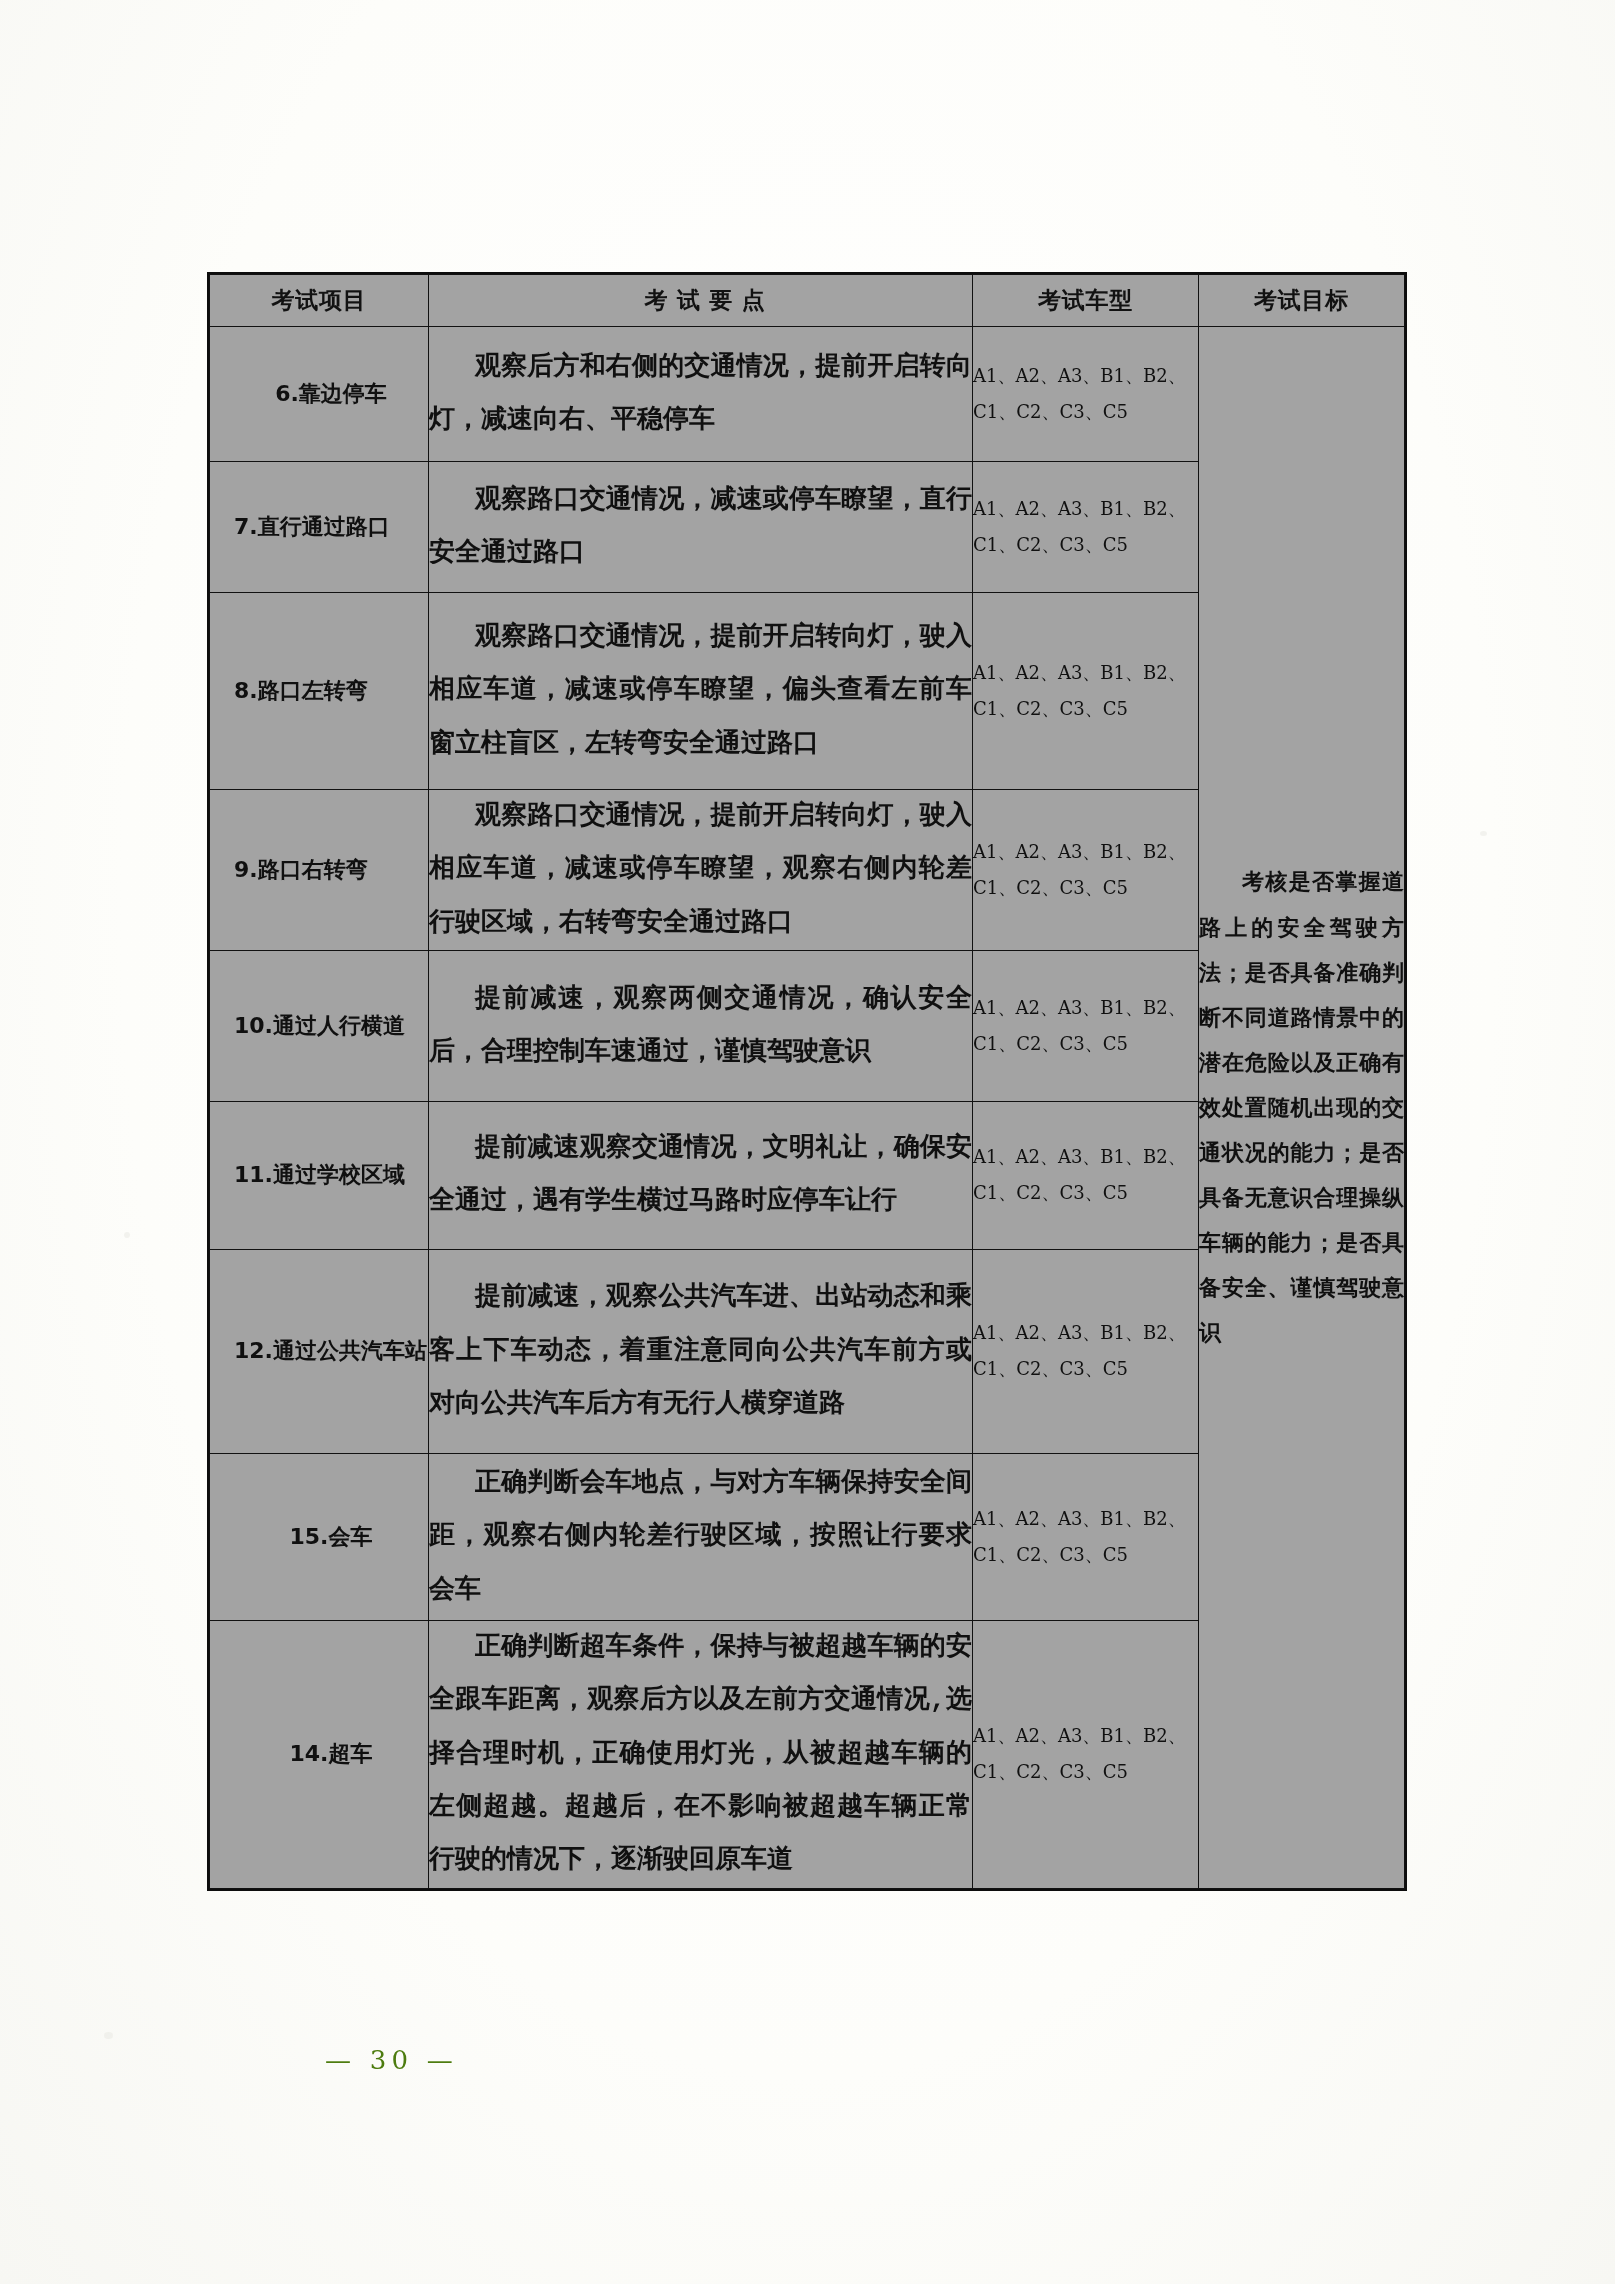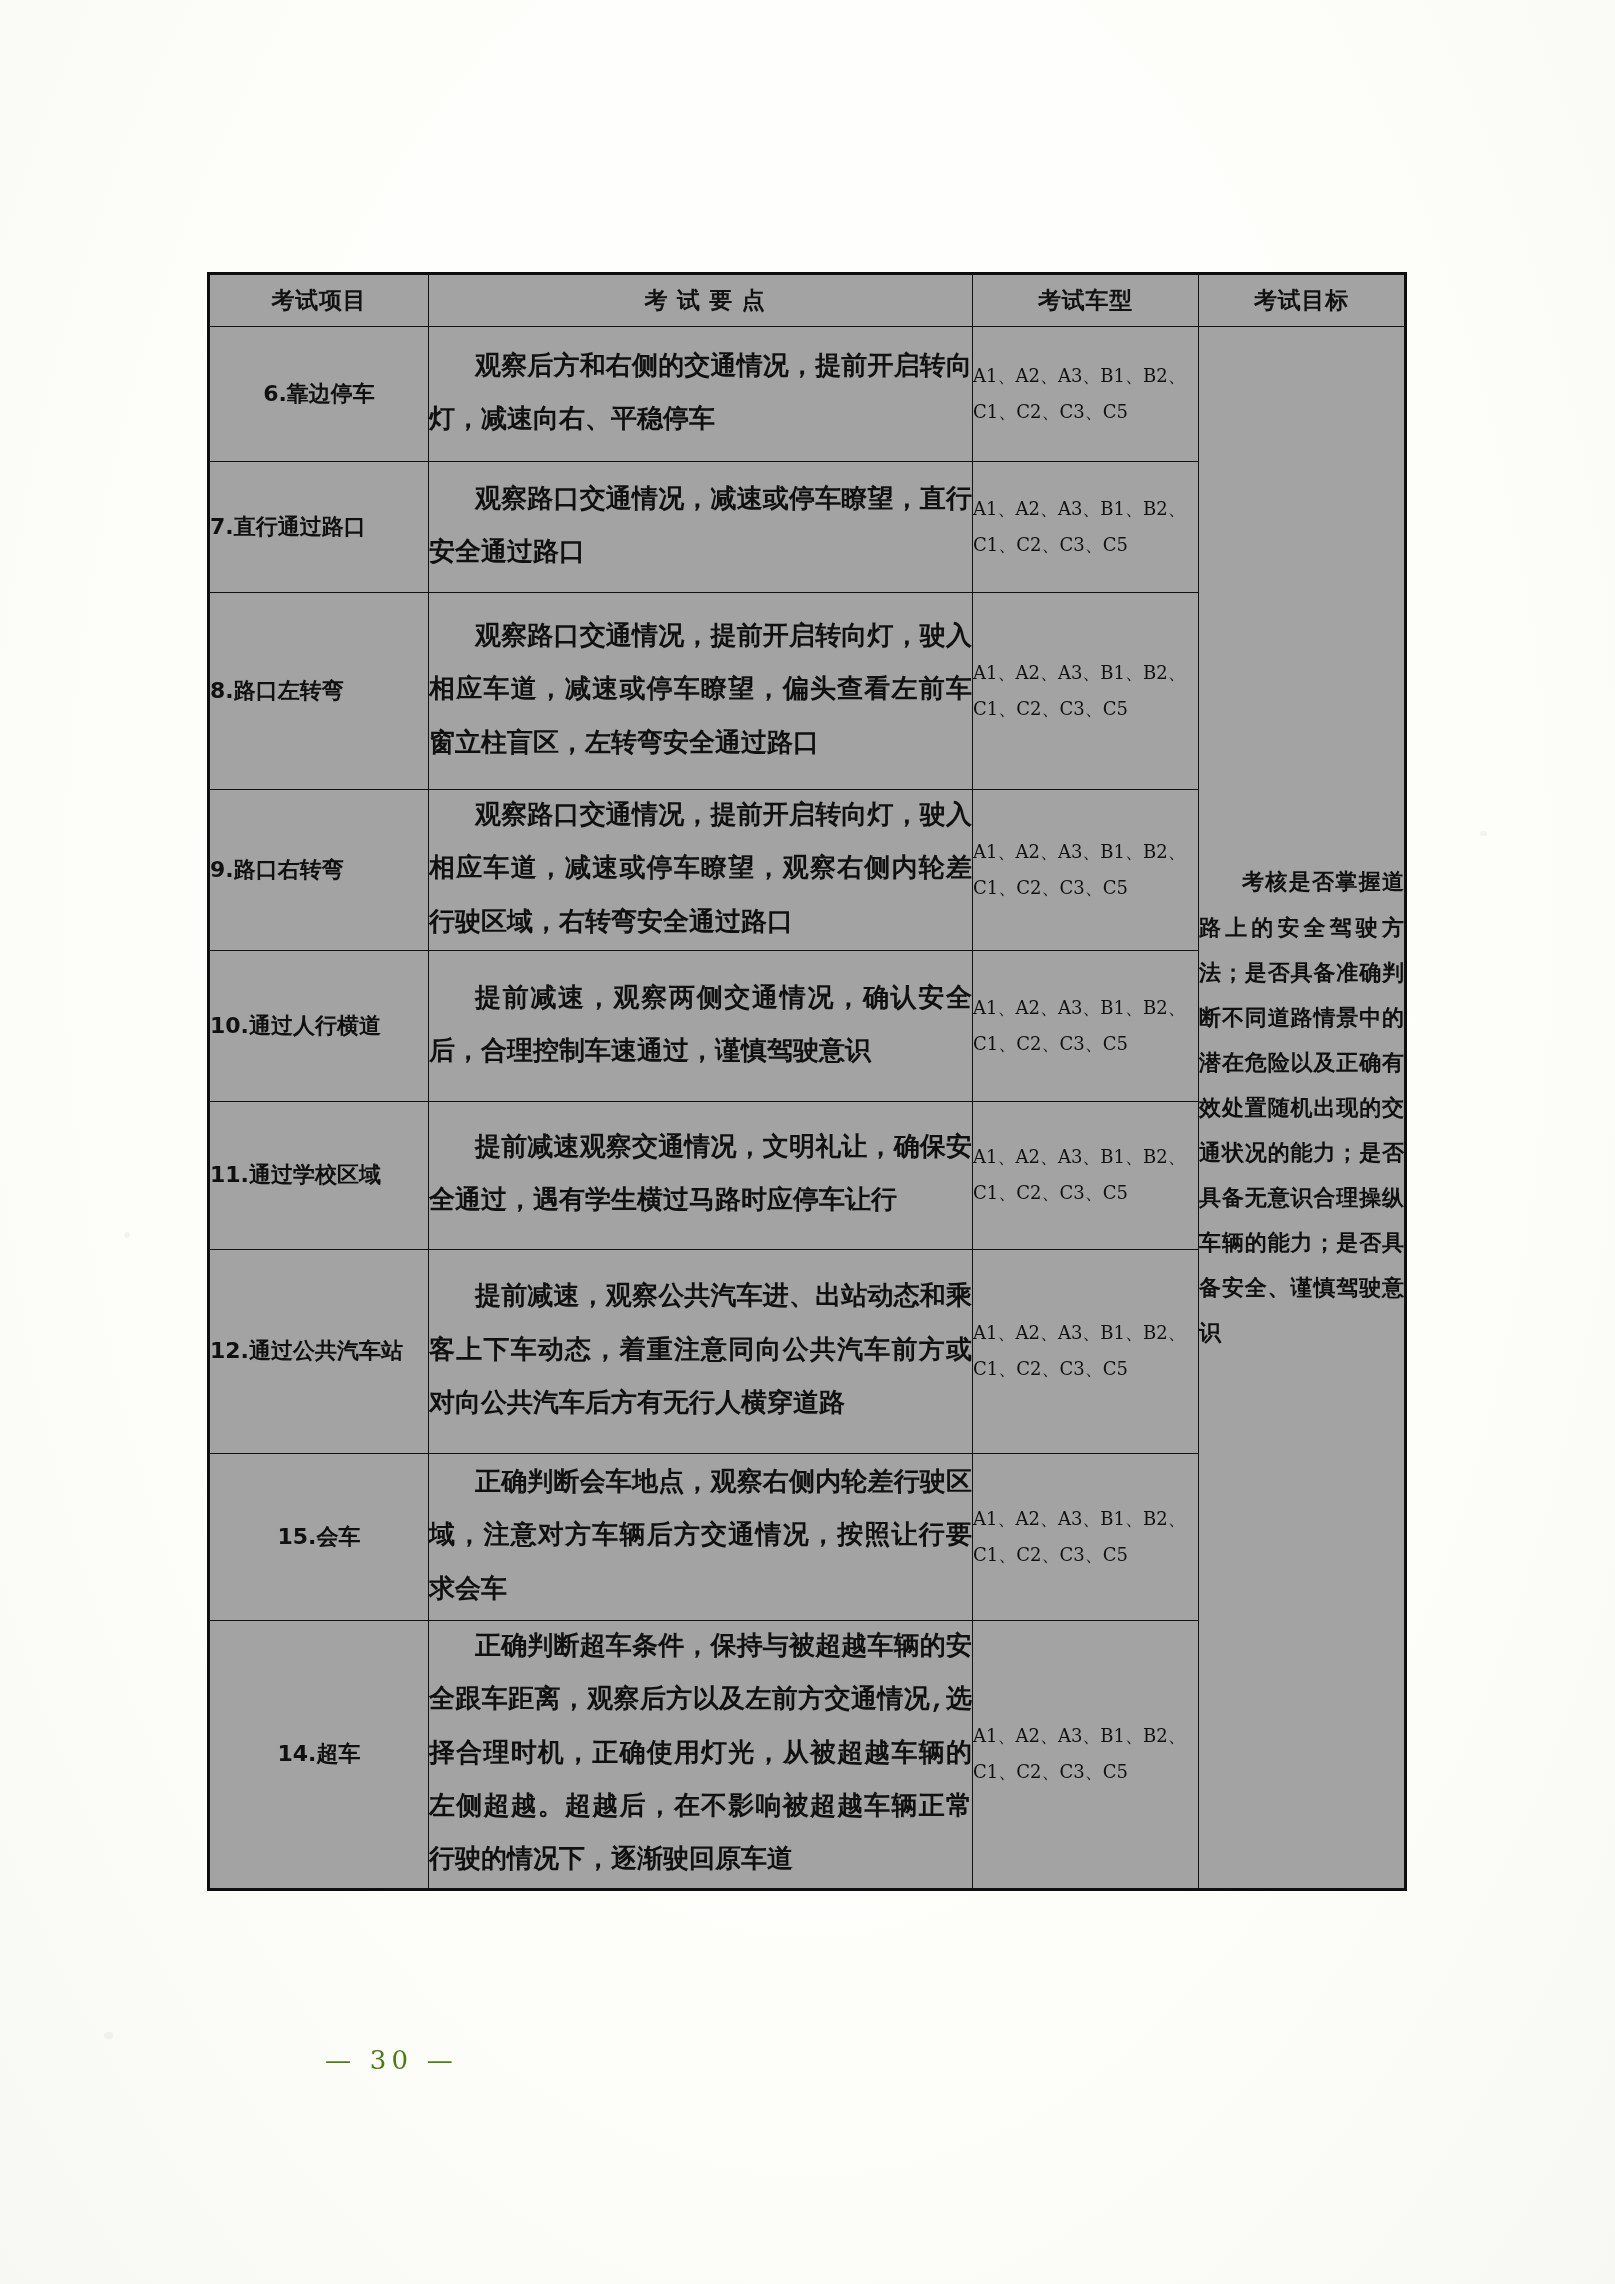--- a/index.html
+++ b/index.html
@@ -82,20 +82,21 @@
     font-family: "DejaVu Sans", "Liberation Sans", sans-serif;
     padding: 6.5px 9px 6.5px 9px;
     line-height: 1.75;
   }
   td.item-cell .itxt {
     display: block;
     text-align: justify;
     text-align-last: left;
     text-justify: inter-character;
     word-break: break-all;
+    padding-left: 24px;
   }
   td.item-cell.single .itxt {
     text-align: center;
     text-align-last: center;
   }
   td.item-cell.wide .itxt {
     text-align: justify;
     text-align-last: left;
   }
 
@@ -252,21 +253,21 @@
             <span class="itxt">12.通过公共汽车站</span>
           </td>
         <td class="points-cell">提前减速，观察公共汽车进、出站动态和乘客上下车动态，着重注意同向公共汽车前方或对向公共汽车后方有无行人横穿道路</td>
         <td class="vehicle-cell">A1、A2、A3、B1、B2、C1、C2、C3、C5</td>
       </tr>
 
       <tr class="r13">
         <td class="item-cell single">
             <span class="itxt">15.会车</span>
           </td>
-        <td class="points-cell">正确判断会车地点，观察右侧内轮差行驶区域，注意对方车辆后方交通情况，按照让行要求会车</td>
+        <td class="points-cell">正确判断会车地点，与对方车辆保持安全间距，观察右侧内轮差行驶区域，按照让行要求会车</td>
         <td class="vehicle-cell">A1、A2、A3、B1、B2、C1、C2、C3、C5</td>
       </tr>
 
       <tr class="r14">
         <td class="item-cell single">
             <span class="itxt">14.超车</span>
           </td>
         <td class="points-cell">正确判断超车条件，保持与被超越车辆的安全跟车距离，观察后方以及左前方交通情况,选择合理时机，正确使用灯光，从被超越车辆的左侧超越。超越后，在不影响被超越车辆正常行驶的情况下，逐渐驶回原车道</td>
         <td class="vehicle-cell">A1、A2、A3、B1、B2、C1、C2、C3、C5</td>
       </tr>

